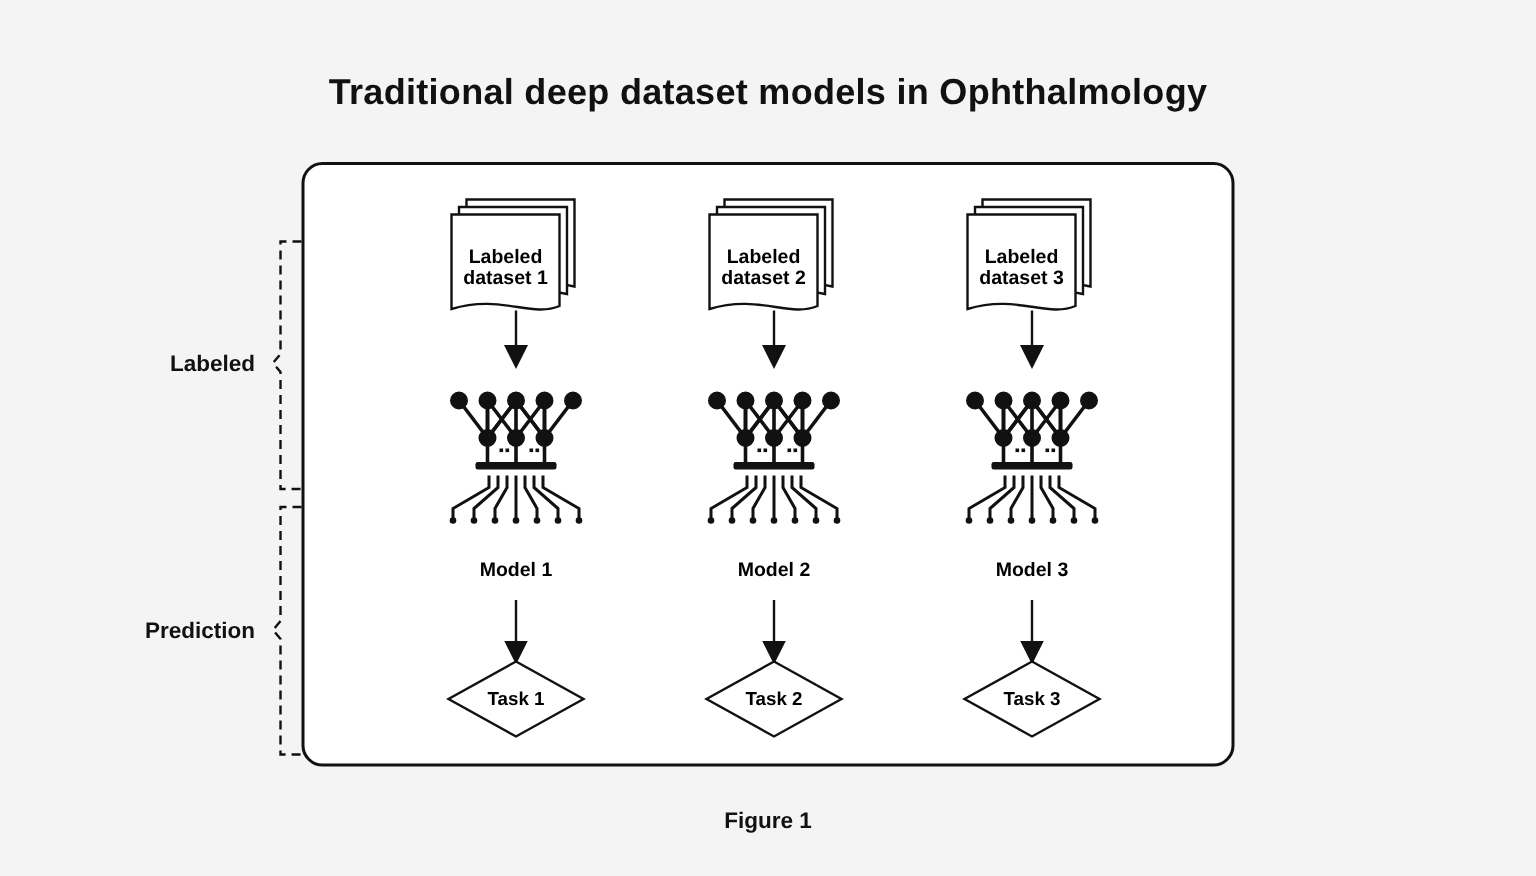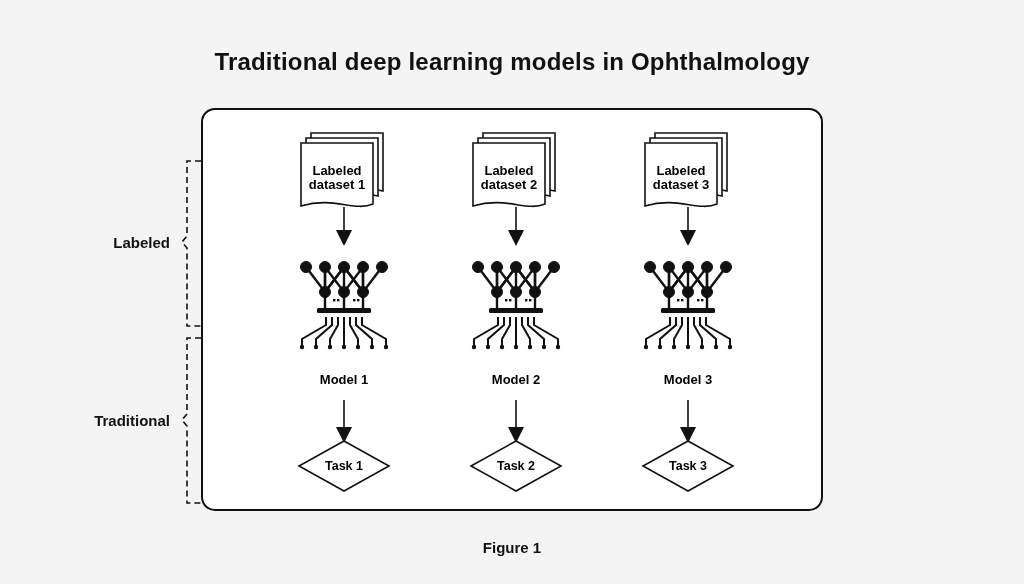--- a/index.html
+++ b/index.html
@@ -20,26 +20,26 @@
   }
   .caption {
     position: absolute; left: 0; right: 0; top: 539px; text-align: center; font-size: 15px; font-weight: 600;
   }
   svg.overlay { position: absolute; left: 0; top: 0; }
   .col-text { font-family: "Liberation Sans", sans-serif; font-weight: bold; }
 </style>
 </head>
 <body>
 
-<div class="title">Traditional deep learning models in Ophthalmology</div>
+<div class="title">Traditional deep dataset models in Ophthalmology</div>
 
 <div class="panel"></div>
 
 <div class="side-label" style="left:50px; top:234px;">Labeled</div>
-<div class="side-label" style="left:50px; top:412px;">Traditional</div>
+<div class="side-label" style="left:50px; top:412px;">Prediction</div>
 
 <svg class="overlay" width="1024" height="584">
   <defs>
     <marker id="arrowhead" markerWidth="10" markerHeight="10" refX="5" refY="5" orient="auto">
       <path d="M0,0 L10,5 L0,10 z" fill="#111"></path>
     </marker>
   </defs>
 
   <g fill="none" stroke="#111" stroke-width="1.6" stroke-dasharray="6,4">
     <path d="M201,161 L187,161 L187,236 L182,242 L187,248 L187,326 L201,326"></path>

